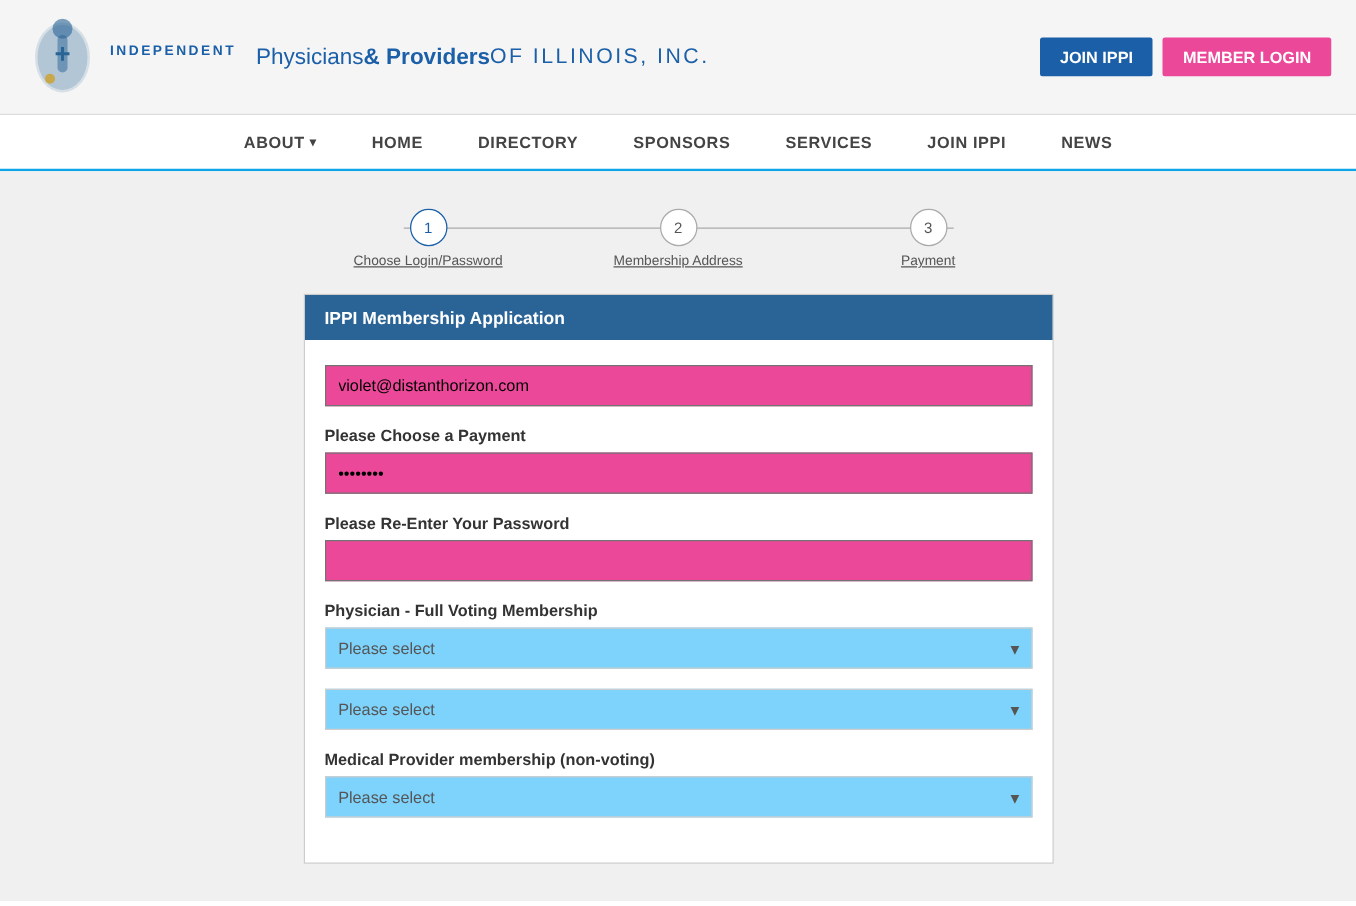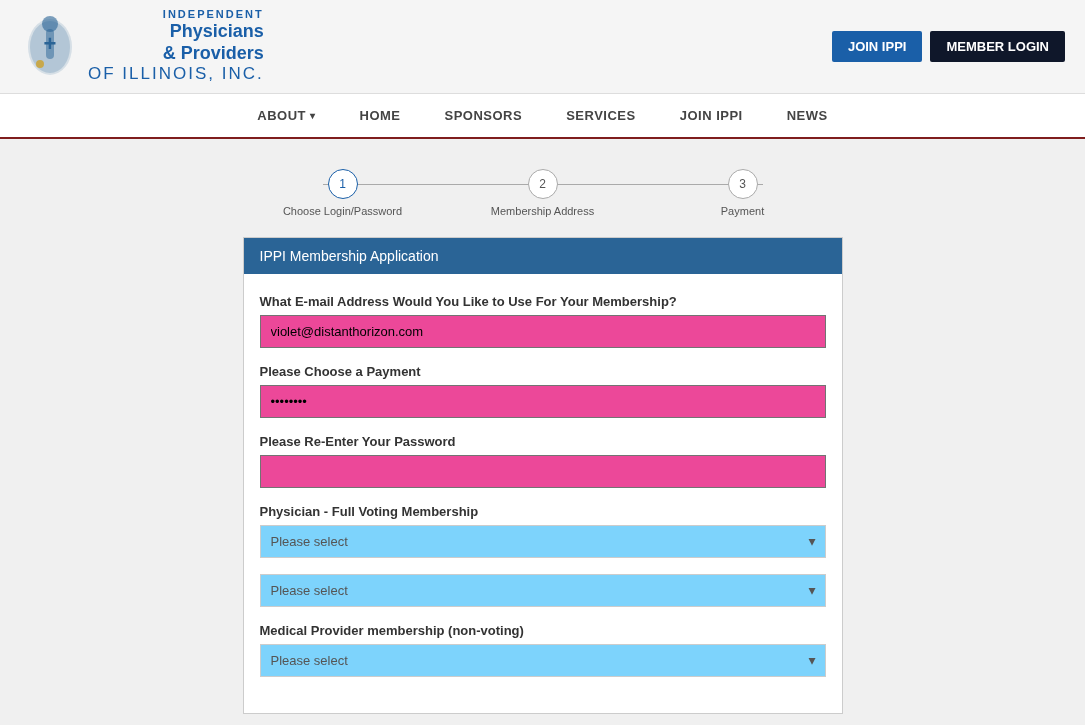--- a/index.html
+++ b/index.html
@@ -18,57 +18,56 @@
       display: flex;
       align-items: center;
       gap: 8px;
     }
     .logo-icon {
       width: 60px;
       height: 75px;
     }
     .logo-text {
       display: flex;
-      flex-direction: column;
+      flex-direction: row;
       line-height: 1.2;
-      text-align: right;
     }
     .logo-text .line1 { font-size: 11px; letter-spacing: 2px; color: #1a5fa8; font-weight: bold; }
-    .logo-text .line2 { font-size: 18px; color: #1a5fa8; font-weight: bold; }
-    .logo-text .line3 { font-size: 18px; color: #1a5fa8; font-weight: bold; margin-left: 48px; }
+    .logo-text .line2 { font-size: 18px; color: #1a5fa8; font-weight: normal; margin-left: 16px; }
+    .logo-text .line3 { font-size: 18px; color: #1a5fa8; font-weight: bold; }
     .logo-text .line4 { font-size: 17px; letter-spacing: 2px; color: #1a5fa8; }
     .header-buttons {
       display: flex;
       gap: 8px;
     }
     .btn-join-ippi {
       background: #1a5fa8;
       color: white;
       border: none;
       padding: 8px 16px;
       font-size: 13px;
       font-weight: bold;
       cursor: pointer;
       border-radius: 2px;
     }
     .btn-member-login {
-      background: #0f172a;
+      background: #ec4899;
       color: white;
       border: none;
       padding: 8px 16px;
       font-size: 13px;
       font-weight: bold;
       cursor: pointer;
       border-radius: 2px;
     }
 
     
     .nav-bar {
       background: #fff;
-      border-bottom: 2px solid #7f1d1d;
+      border-bottom: 2px solid #0ea5e9;
       display: flex;
       justify-content: center;
       gap: 0;
     }
     .nav-item {
       padding: 14px 22px;
       font-size: 13px;
       font-weight: bold;
       color: #444;
       cursor: pointer;
@@ -130,35 +129,36 @@
       margin-bottom: 6px;
     }
     .step-circle.active {
       border-color: #1a5fa8;
       color: #1a5fa8;
     }
     .step-label {
       font-size: 11px;
       color: #555;
       text-align: center;
+      text-decoration: underline;
     }
 
     
     .form-card {
       background: #fff;
       border: 1px solid #ccc;
       width: 600px;
       padding: 0;
     }
     .form-card-header {
       background: #2a6496;
       color: white;
       padding: 10px 16px;
       font-size: 14px;
-      font-weight: normal;
+      font-weight: bold;
     }
     .form-card-body {
       padding: 20px 16px;
     }
     .form-group {
       margin-bottom: 16px;
     }
     .form-label {
       display: block;
       font-size: 13px;
@@ -228,20 +228,23 @@
 
 <nav class="nav-bar">
   <div class="nav-item">
     <span>ABOUT</span>
     <span class="dropdown-arrow">▾</span>
   </div>
   <div class="nav-item">
     <span>HOME</span>
   </div>
   <div class="nav-item">
+    <span>DIRECTORY</span>
+  </div>
+  <div class="nav-item">
     <span>SPONSORS</span>
   </div>
   <div class="nav-item">
     <span>SERVICES</span>
   </div>
   <div class="nav-item">
     <span>JOIN IPPI</span>
   </div>
   <div class="nav-item">
     <span>NEWS</span>
@@ -271,21 +274,20 @@
     </div>
   </div>
 
   <div class="form-card">
     <div class="form-card-header">
       <span>IPPI Membership Application</span>
     </div>
     <div class="form-card-body">
 
       <div class="form-group">
-        <label class="form-label">What E-mail Address Would You Like to Use For Your Membership?</label>
         <input class="form-input" type="email" value="violet@distanthorizon.com" style="">
       </div>
 
       <div class="form-group">
         <label class="form-label">Please Choose a Payment</label>
         <input class="form-input" type="password" value="........" style="">
       </div>
 
       <div class="form-group">
         <label class="form-label">Please Re-Enter Your Password</label>

